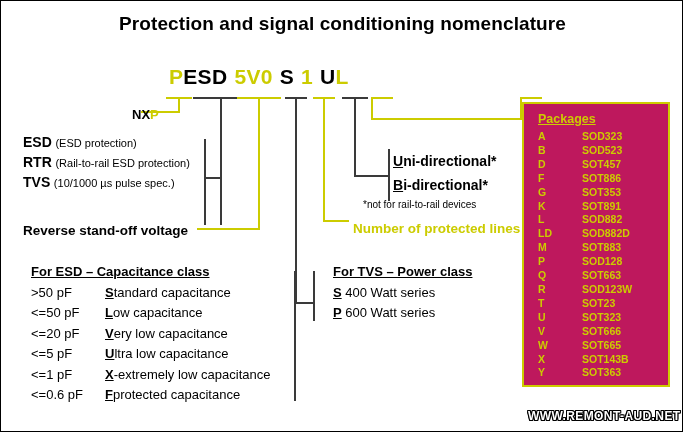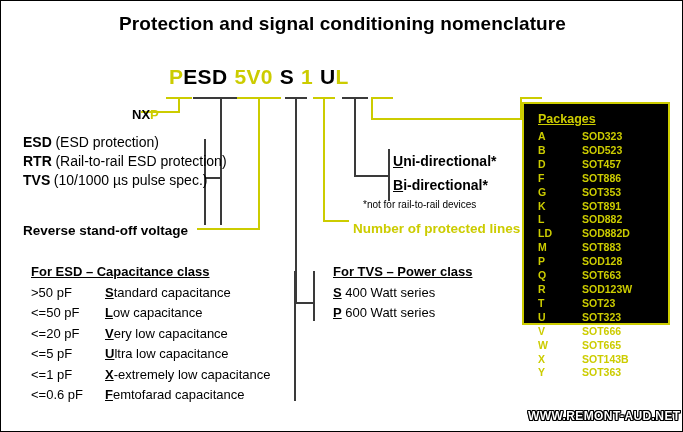--- a/index.html
+++ b/index.html
@@ -31,21 +31,21 @@
   .hl{height:2px;}
   .vy{background:#CCCC00;}
   .vb{background:#3a3a3a;}
   .hy{background:#CCCC00;}
   .hb{background:#3a3a3a;}
 
   
   .nxp{left:95px;top:106px;font-size:13px;font-weight:bold;margin-left:36px;}
   .deflist{left:22px;top:132px;font-size:13px;line-height:19px;}
   .deflist .k{font-weight:bold;font-size:14px;}
-  .deflist .d{font-size:14px;}
+  .deflist .d{font-size:11px;}
   .rsv{left:22px;top:222px;font-size:13.5px;font-weight:bold;color:#000000;}
 
   .esdbox{left:30px;top:261px;font-size:13px;line-height:20.5px;color:#000;}
   .esdbox .hdr{font-weight:bold;text-decoration:underline;display:inline-block;
      padding-right:24px;}
   .esdbox table{border-collapse:collapse;font-size:13px;}
   .esdbox td{padding:0 0 0 0;line-height:20.5px;vertical-align:top;}
   .esdbox td.c1{width:74px;white-space:nowrap;}
   .esdbox td.c2{white-space:nowrap;}
   .esdbox b.u{font-weight:bold;text-decoration:underline;}
@@ -57,22 +57,22 @@
 
   .dirbox{left:392px;top:148px;font-size:14px;font-weight:bold;line-height:24px;}
   .dirbox b.u{text-decoration:underline;}
   .note{left:362px;top:198px;font-size:10px;color:#000;}
 
   .npl{left:352px;top:218px;font-size:13.5px;font-weight:bold;color:#CCCC00;
        line-height:19px;width:170px;}
 
   
   #pkg{
-    left:521px;top:101px;width:148px;height:223px;
-    border:2px solid #CCCC00;background:#000000;box-sizing:border-box;
+    left:521px;top:101px;width:148px;height:285px;
+    border:2px solid #CCCC00;background:#be185d;box-sizing:border-box;
   }
   #pkgHdr{left:14px;top:8px;font-size:12.5px;font-weight:bold;color:#CCCC00;
           text-decoration:underline;position:absolute;}
   #pkgTable{position:absolute;left:14px;top:26px;font-size:10.5px;
             font-weight:bold;color:#CCCC00;border-collapse:collapse;}
   #pkgTable td{line-height:13.9px;padding:0;white-space:nowrap;}
   #pkgTable td.code{width:44px;}
 
   
   #wm{
@@ -171,21 +171,21 @@
       <tr>
         <td class="c1">&lt;=5 pF</td>
         <td class="c2"><b class="u">U</b><span>ltra low capacitance</span></td>
       </tr>
       <tr>
         <td class="c1">&lt;=1 pF</td>
         <td class="c2"><b class="u">X</b><span>-extremely low capacitance</span></td>
       </tr>
       <tr>
         <td class="c1">&lt;=0.6 pF</td>
-        <td class="c2"><b class="u">F</b><span>emtofarad capacitance</span></td>
+        <td class="c2"><b class="u">F</b><span>protected capacitance</span></td>
       </tr>
     </tbody>
       </table>
   </div>
 
   <div class="abs tvsbox">
     <div class="hdr">For TVS – Power class</div>
     <div class="row"><b class="u">S</b> <span>400 Watt series</span></div>
     <div class="row"><b class="u">P</b> <span>600 Watt series</span></div>
   </div>

